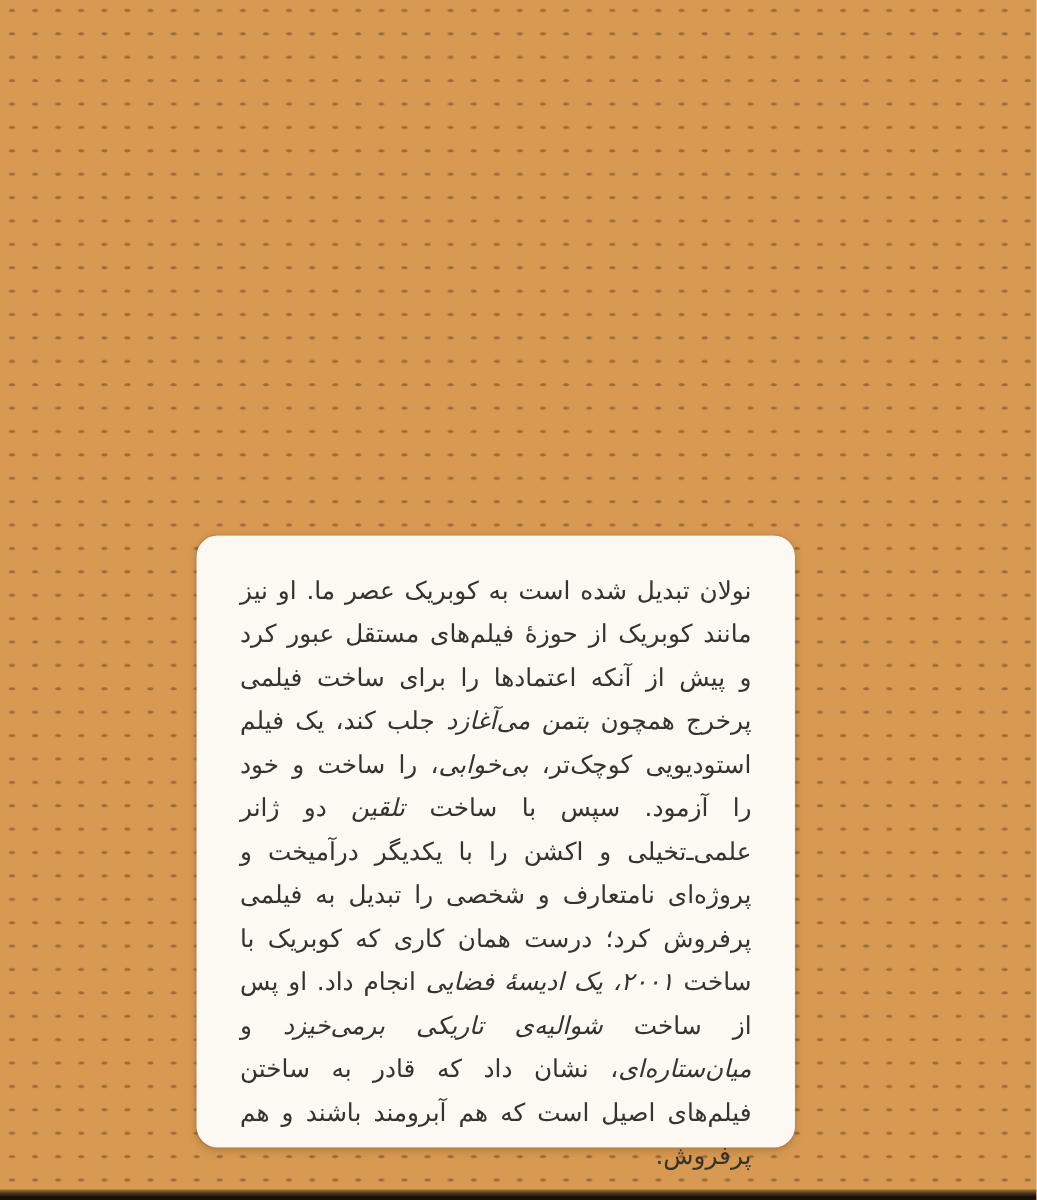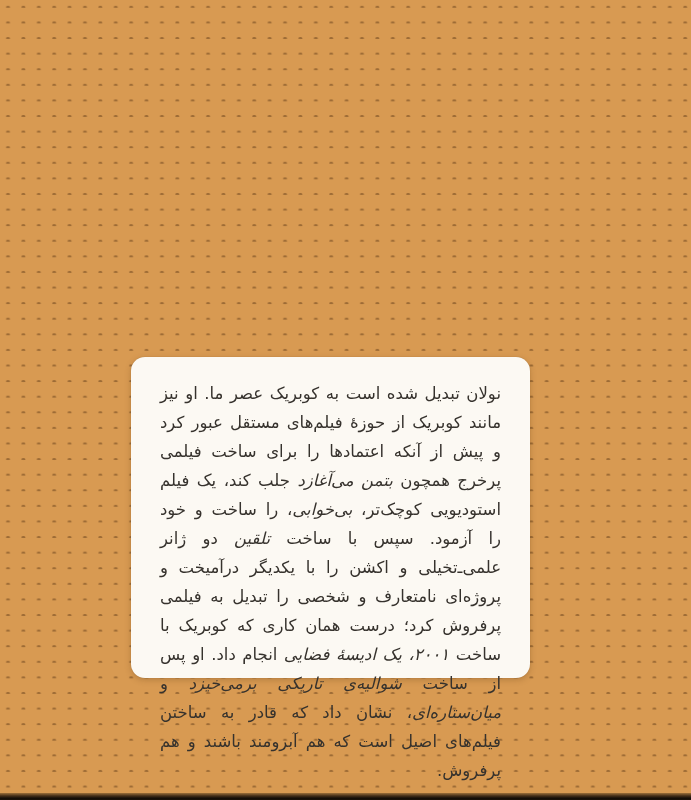--- a/index.html
+++ b/index.html
@@ -38,21 +38,21 @@
       #9c6f3a 0%,
       #47301a 40%,
       #140d07 75%,
       #1c140b 100%);
   }
   .text-card {
     position: absolute;
     left: 131px;
     top: 357px;
     width: 399px;
-    height: 321px;
+    height: 408px;
     background: var(--card-bg);
     border-radius: 14px;
     box-shadow: 0 2px 6px rgba(96, 60, 22, 0.28), 0 0 1px rgba(96, 60, 22, 0.3);
     padding: 22px 29px 0 29px;
   }
   .text-card p {
     margin: 0;
     direction: rtl;
     unicode-bidi: embed;
     text-align: justify;

